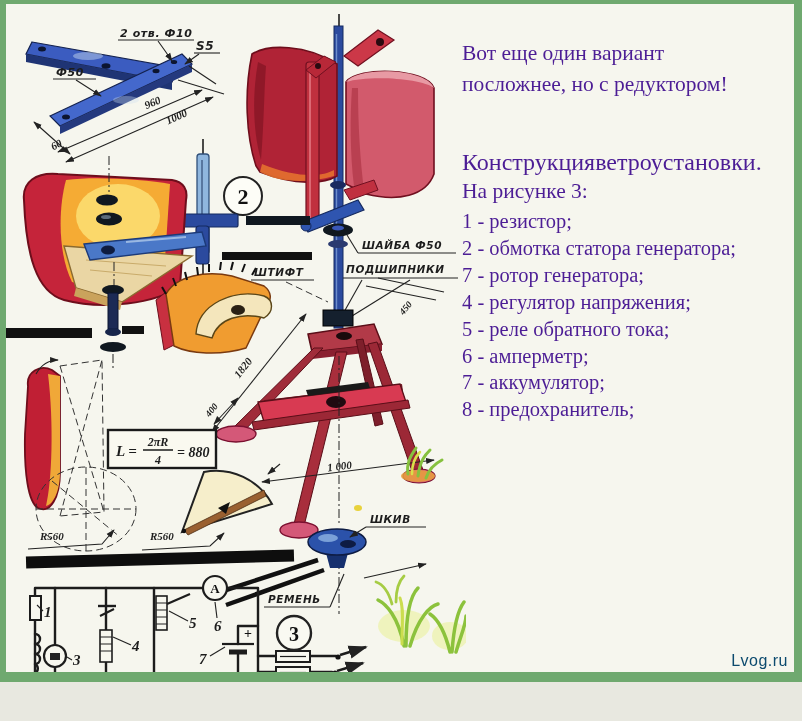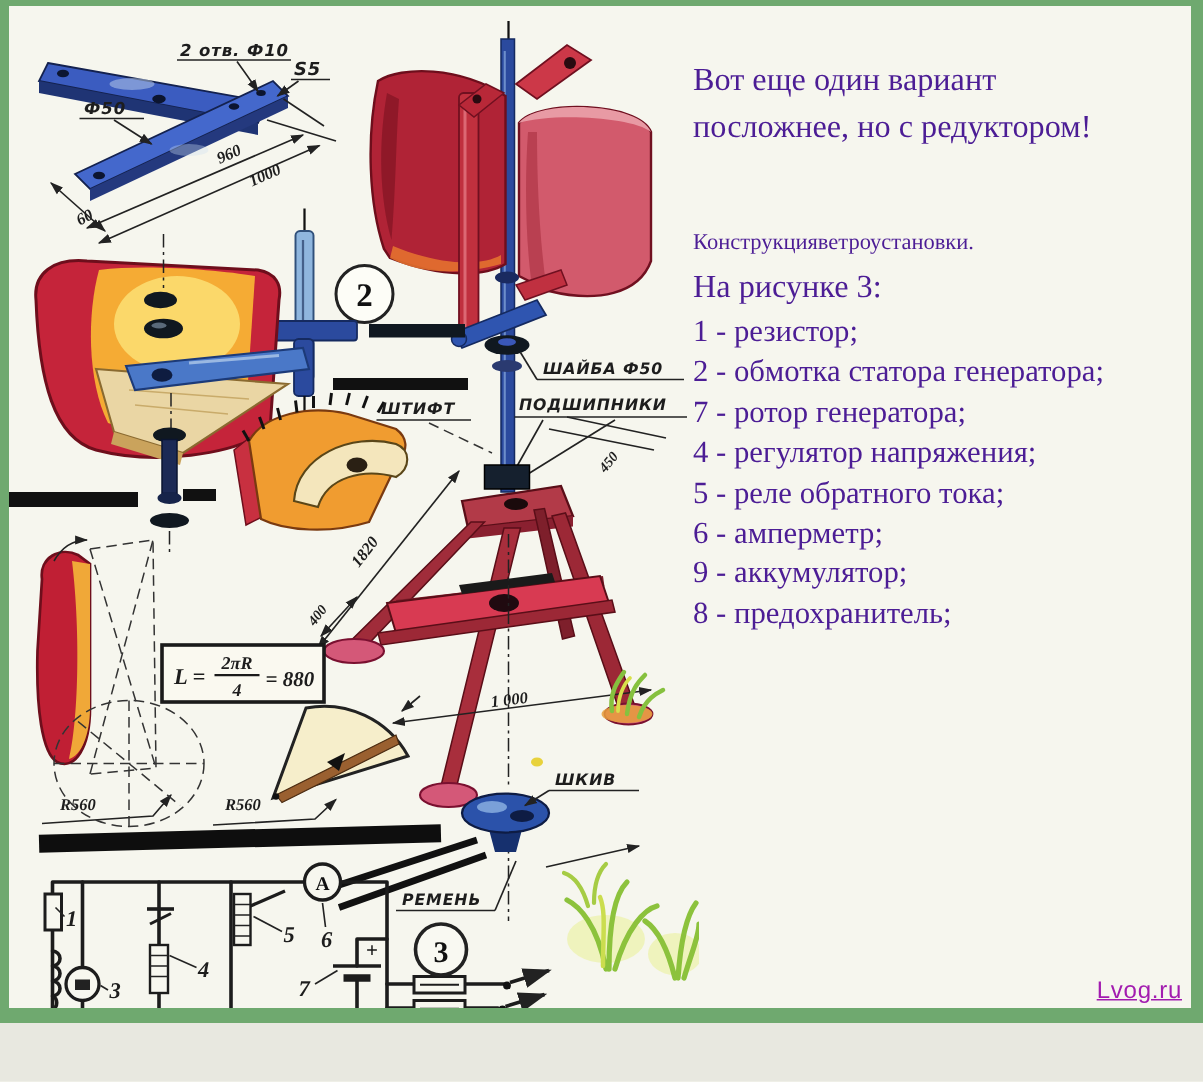--- a/index.html
+++ b/index.html
@@ -22,28 +22,28 @@
   .wire{stroke:#1c1c1c;stroke-width:2.4;fill:none;stroke-linecap:round;stroke-linejoin:round;}
   .thin{stroke:#222;stroke-width:1.1;fill:none;}
   .dashline{stroke:#333;stroke-width:1;fill:none;stroke-dasharray:7,4;}
   .dashdot{stroke:#222;stroke-width:1;fill:none;stroke-dasharray:9,3,2,3;}
   .text-panel{
     position:absolute;left:456px;top:34px;width:334px;
     color:#4c1d95;
   }
   .text-panel p{margin:0;}
   .intro p{font-size:21.5px;line-height:31px;}
-  .heading{font-size:15px;line-height:29px;margin-top:48px !important;}
+  .heading{font-size:24px;line-height:29px;margin-top:48px !important;}
   .subheading{font-size:21.5px;line-height:29px;}
   .legend{margin-top:2px;}
   .legend div{font-size:20.5px;line-height:26.9px;white-space:nowrap;}
   .watermark{
     position:absolute;right:6px;bottom:2px;
     font-family:"Liberation Sans",sans-serif;
-    font-size:16px;color:#a21caf;letter-spacing:.5px;text-decoration:underline;
+    font-size:16px;color:#0c4a6e;letter-spacing:.5px;
   }
 </style>
 </head>
 <body>
 
 <div class="page">
 
   <svg class="illustration" width="460" height="707" viewBox="0 0 460 707">
     <defs>
       <marker id="arr" viewBox="0 0 10 10" refX="9" refY="5" markerWidth="8" markerHeight="8" orient="auto-start-reverse">
@@ -361,19 +361,19 @@
     </div>
     <p class="heading">Конструкцияветроустановки.</p>
     <p class="subheading">На рисунке 3:</p>
     <div class="legend">
       <div>1 - резистор;</div>
       <div>2 - обмотка статора генератора;</div>
       <div>7 - ротор генератора;</div>
       <div>4 - регулятор напряжения;</div>
       <div>5 - реле обратного тока;</div>
       <div>6 - амперметр;</div>
-      <div>9 - аккумулятор;</div>
+      <div>7 - аккумулятор;</div>
       <div>8 - предохранитель;</div>
     </div>
   </div>
 
   <div class="watermark">Lvog.ru</div>
 </div>
 
 </body></html>

